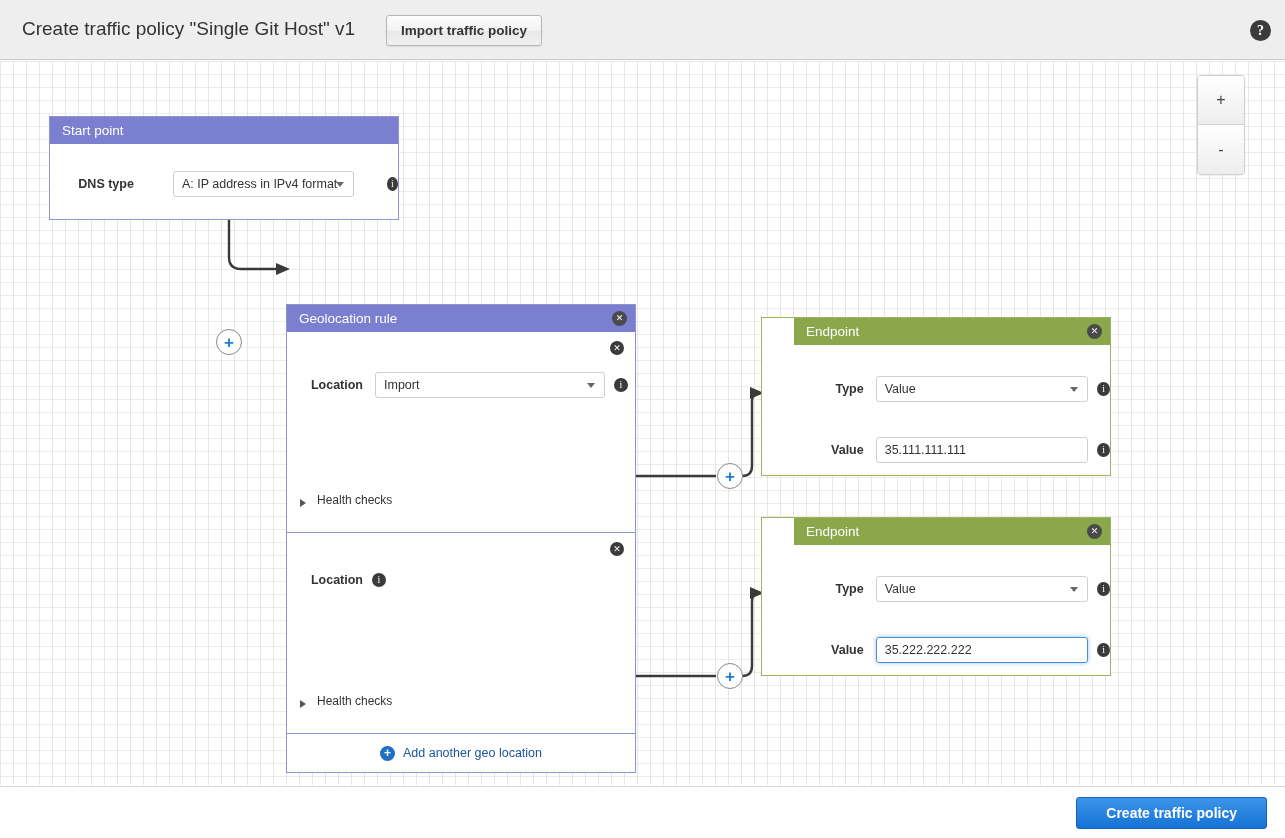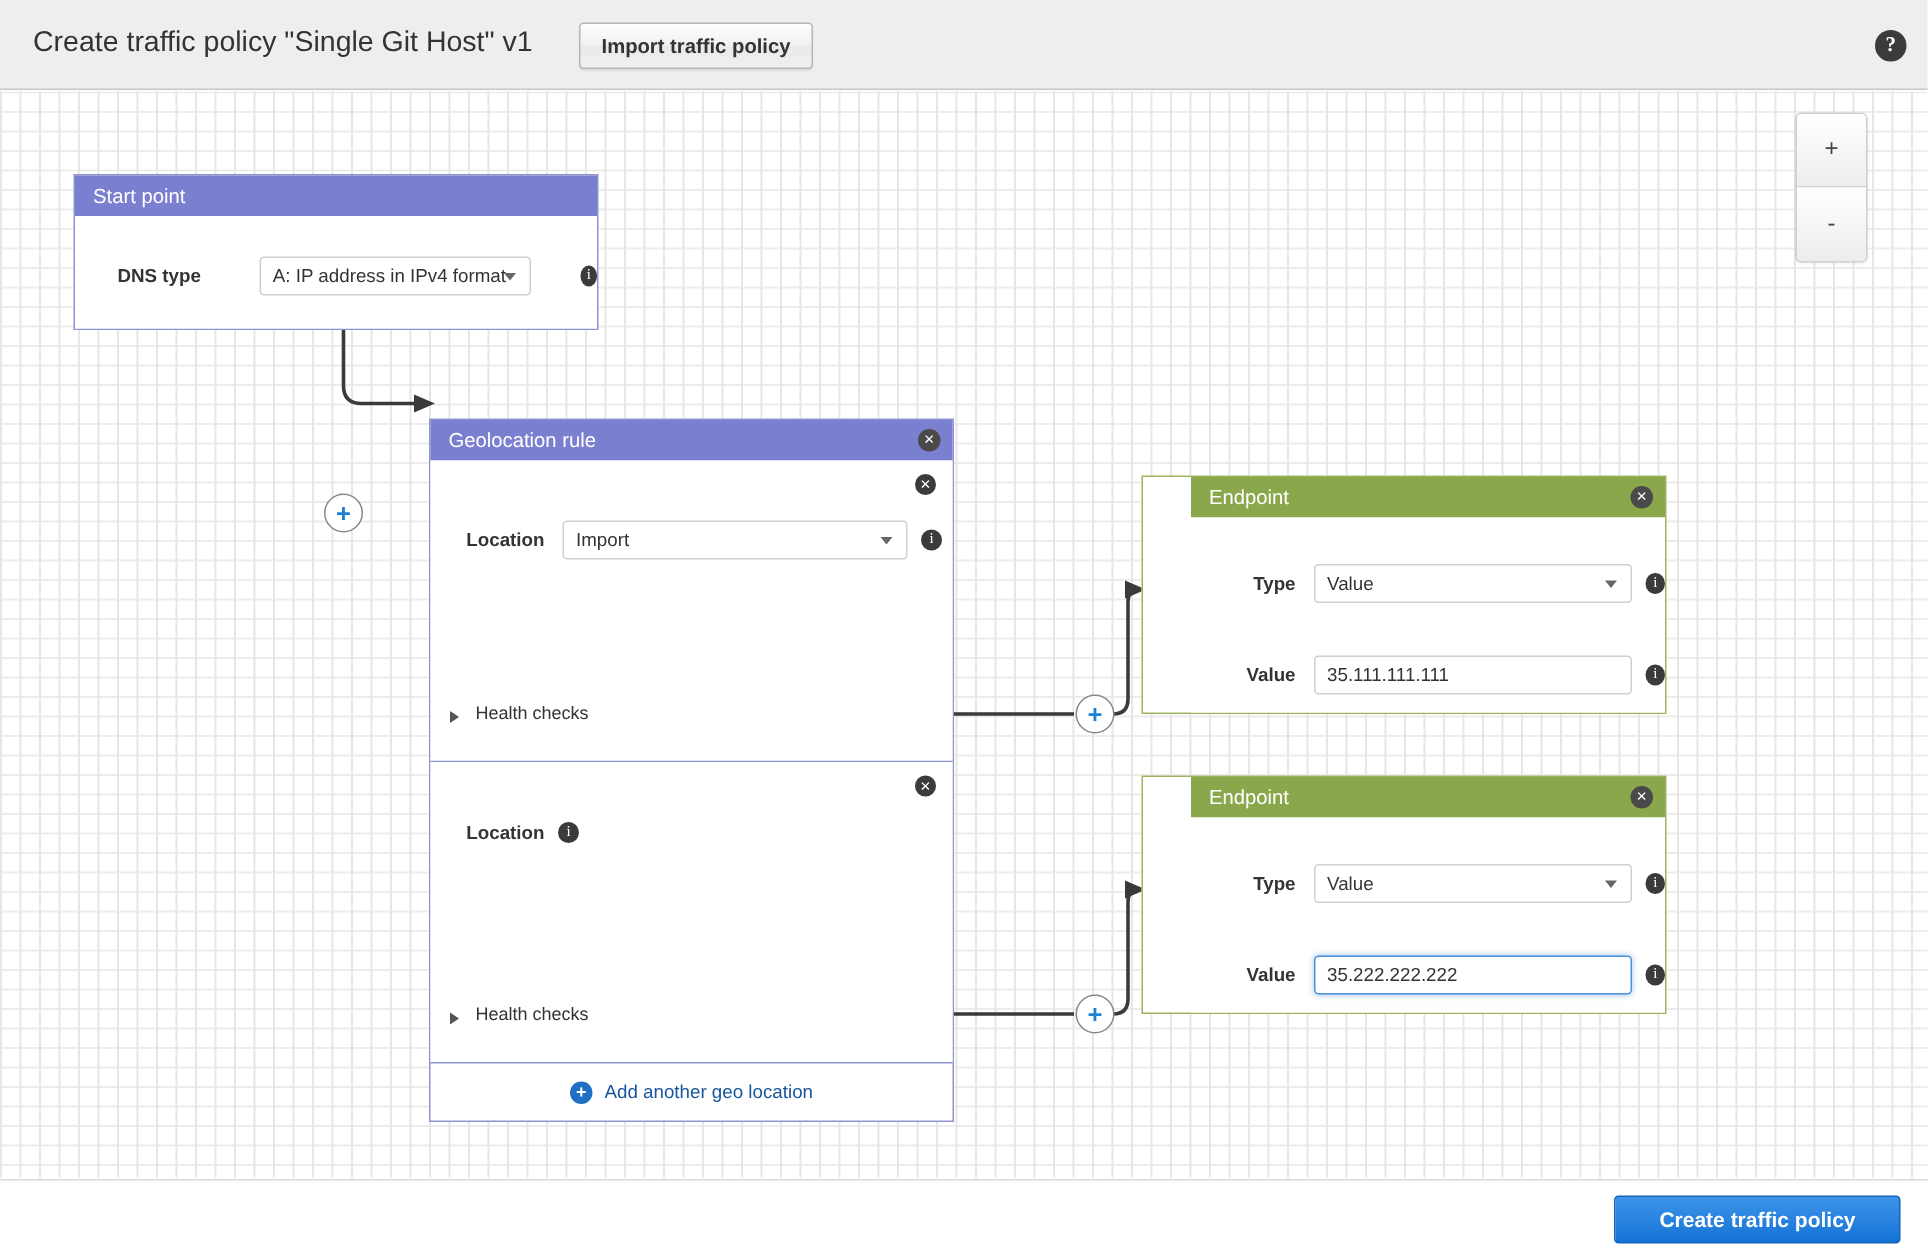--- a/index.html
+++ b/index.html
@@ -240,21 +240,21 @@
         <div class="flabel" style="width:107px;">DNS type</div>
         <div class="fsel" style="width:226px; margin-left:16px;">
           <span>A: IP address in IPv4 format</span>
           <span class="caret"></span>
         </div>
         <span class="rico" style="margin-left:10px;">i</span>
       </div>
     </div>
   </div>
 
-  <div class="node purple" style="left:286px; top:218px; width:350px; height:469px;">
+  <div class="node purple" style="left:286px; top:243px; width:350px; height:469px;">
     <div class="node-hdr">
       <span class="ttl">Geolocation rule</span>
       <span class="rico x hdr-x">✕</span>
     </div>
 
     <div class="node-body" style="height:200px; position:relative;">
       <span class="rico x" style="position:absolute; right:11px; top:9px;">✕</span>
       <div class="frow" style="position:absolute; left:0; top:40px; width:100%;">
         <div class="flabel" style="width:76px;">Location</div>
         <div class="fsel" style="width:230px; margin-left:12px;">

